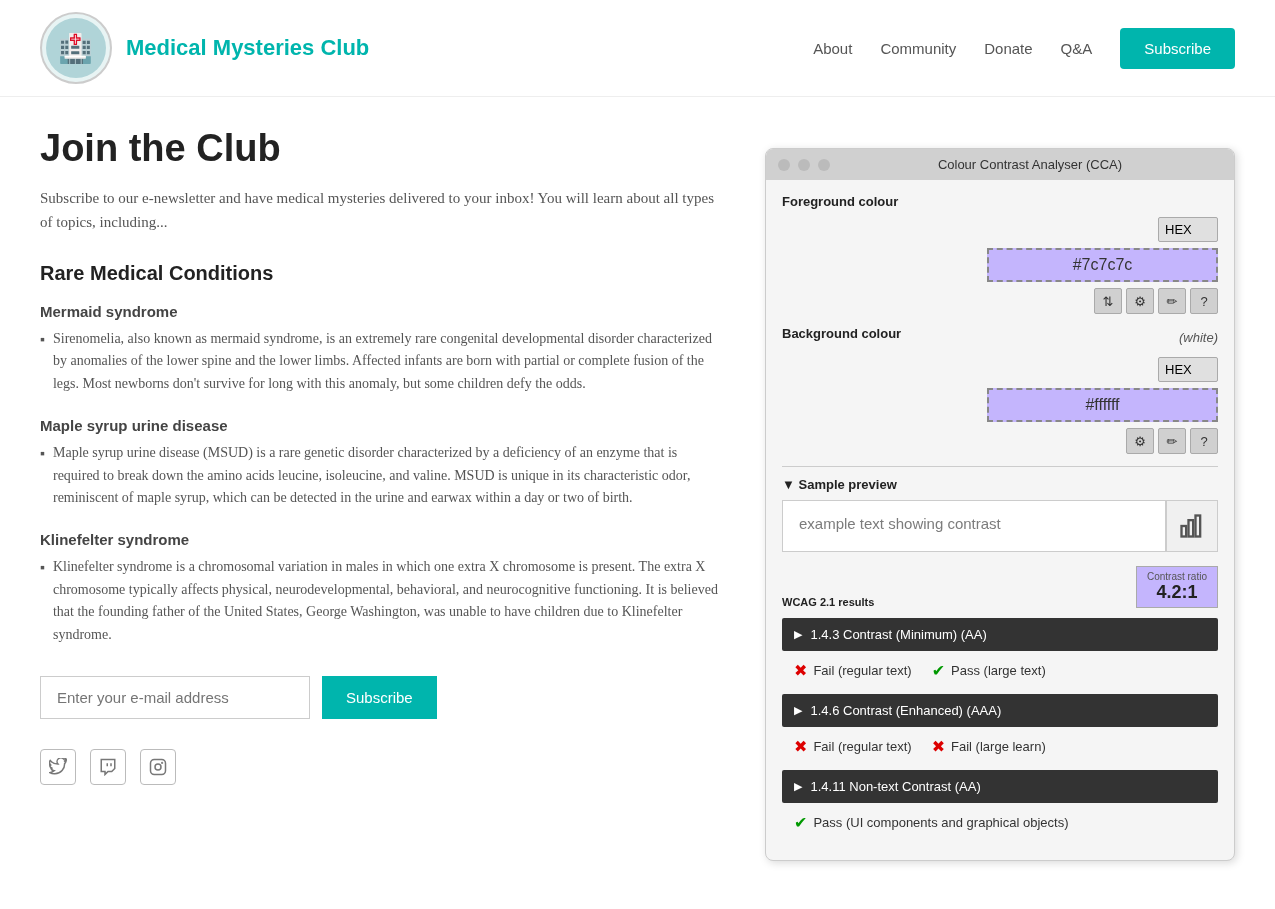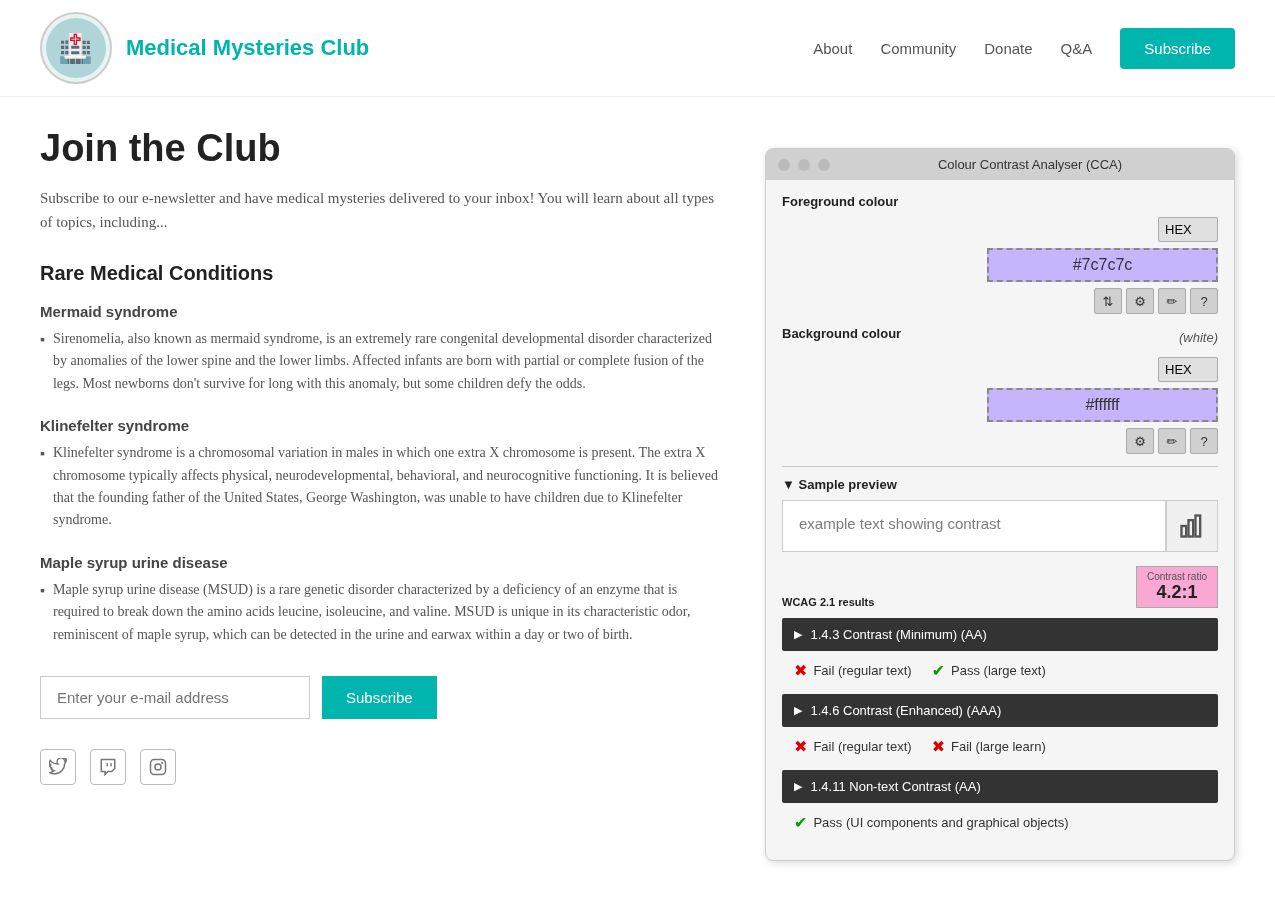--- a/index.html
+++ b/index.html
@@ -311,21 +311,21 @@
     }
     .cca-wcag-title {
       font-weight: bold;
       font-size: 11px;
       color: #222;
     }
     .cca-contrast-box {
       border: 1px solid #aaa;
       padding: 4px 10px;
       text-align: center;
-      background: #f9a8d4;
+      background: #c4b5fd;
     }
     .cca-contrast-label {
       font-size: 10px;
       color: #555;
     }
     .cca-contrast-value {
       font-size: 18px;
       font-weight: bold;
       color: #222;
       text-align: center;
@@ -395,30 +395,30 @@
     <h2 class="section-heading">Rare Medical Conditions</h2>
 
     <div>
       <p class="condition-title">Mermaid syndrome</p>
       <ul class="condition-list">
         <li>Sirenomelia, also known as mermaid syndrome, is an extremely rare congenital developmental disorder characterized by anomalies of the lower spine and the lower limbs. Affected infants are born with partial or complete fusion of the legs. Most newborns don't survive for long with this anomaly, but some children defy the odds.</li>
       </ul>
     </div>
 
     <div>
+      <p class="condition-title">Maple syrup urine disease</p>
+      <ul class="condition-list">
+        <li>Maple syrup urine disease (MSUD) is a rare genetic disorder characterized by a deficiency of an enzyme that is required to break down the amino acids leucine, isoleucine, and valine. MSUD is unique in its characteristic odor, reminiscent of maple syrup, which can be detected in the urine and earwax within a day or two of birth.</li>
+      </ul>
+    </div>
+
+    <div>
       <p class="condition-title">Klinefelter syndrome</p>
       <ul class="condition-list">
         <li>Klinefelter syndrome is a chromosomal variation in males in which one extra X chromosome is present. The extra X chromosome typically affects physical, neurodevelopmental, behavioral, and neurocognitive functioning. It is believed that the founding father of the United States, George Washington, was unable to have children due to Klinefelter syndrome.</li>
-      </ul>
-    </div>
-
-    <div>
-      <p class="condition-title">Maple syrup urine disease</p>
-      <ul class="condition-list">
-        <li>Maple syrup urine disease (MSUD) is a rare genetic disorder characterized by a deficiency of an enzyme that is required to break down the amino acids leucine, isoleucine, and valine. MSUD is unique in its characteristic odor, reminiscent of maple syrup, which can be detected in the urine and earwax within a day or two of birth.</li>
       </ul>
     </div>
 
     <div class="email-row">
       <input class="email-input" type="email" placeholder="Enter your e-mail address" style="">
       <button class="subscribe-btn2">Subscribe</button>
     </div>
 
     <div class="social-icons">
       <div class="social-icon">

